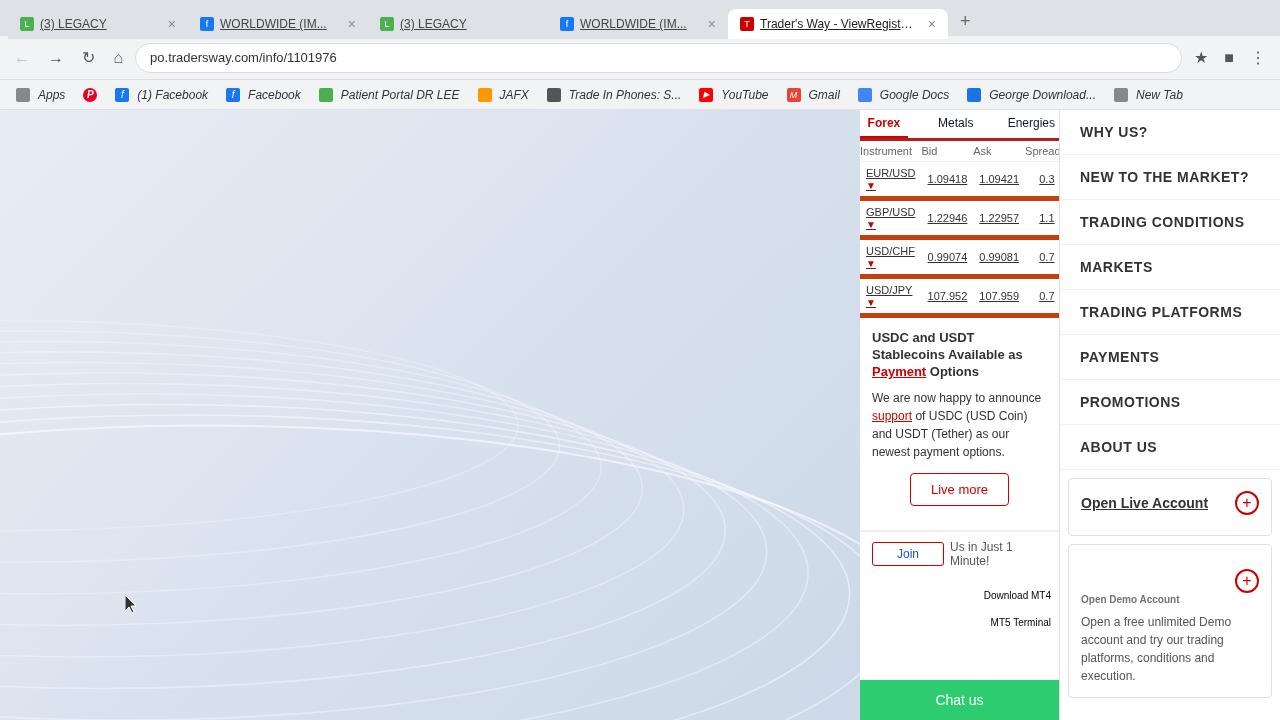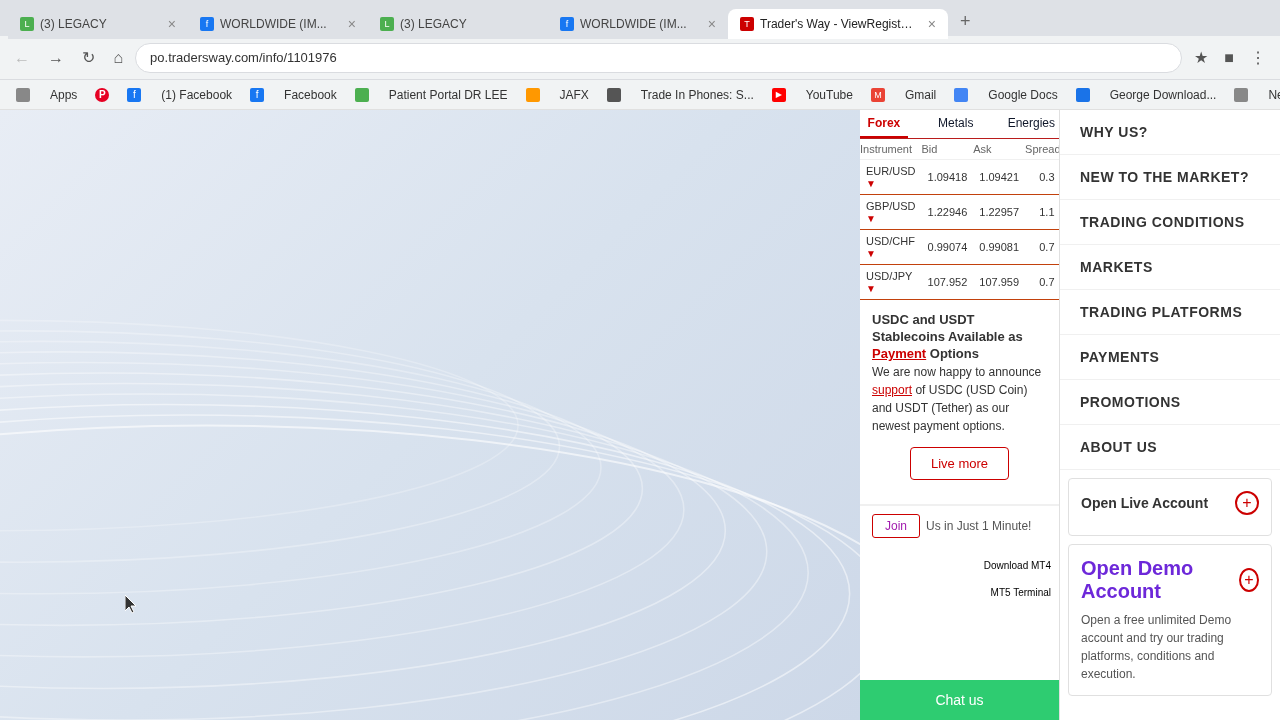--- a/index.html
+++ b/index.html
@@ -6,85 +6,85 @@
     body { font-family: Arial, sans-serif; font-size: 13px; background: #fff; width: 1280px; height: 720px; overflow: hidden; }
 
     
     .browser-frame { width: 1280px; background: #f1f3f4; }
 
     
     .tab-bar { display: flex; align-items: center; background: #dee1e6; height: 36px; padding: 0 8px; gap: 0; }
     .tab { display: flex; align-items: center; height: 30px; padding: 0 12px; border-radius: 8px 8px 0 0; font-size: 12px; color: #444; background: #dee1e6; min-width: 180px; max-width: 220px; cursor: pointer; gap: 6px; position: relative; top: 6px; }
     .tab.active { background: #fff; color: #222; }
     .tab .favicon { width: 14px; height: 14px; border-radius: 2px; display: inline-block; flex-shrink: 0; }
-    .tab .tab-title { flex: 1; overflow: hidden; text-overflow: ellipsis; white-space: nowrap; }
+    .tab .tab-title { flex: 1; overflow: hidden; text-overflow: ellipsis; white-space: nowrap; text-decoration: underline; }
     .tab .close-btn { font-size: 14px; color: #888; cursor: pointer; margin-left: 4px; }
     .new-tab-btn { font-size: 18px; color: #666; cursor: pointer; padding: 0 8px; margin-left: 4px; position: relative; top: 3px; }
 
     
     .nav-bar { display: flex; align-items: center; background: #f1f3f4; height: 44px; padding: 0 8px; gap: 6px; border-bottom: 1px solid #dadce0; }
     .nav-btn { background: none; border: none; color: #555; cursor: pointer; font-size: 16px; padding: 4px 6px; border-radius: 50%; }
     .nav-btn.disabled { color: #bbb; cursor: default; }
     .address-bar { flex: 1; height: 30px; border: none; border-radius: 15px; background: #fff; padding: 0 14px; font-size: 13px; color: #333; outline: none; border: 1px solid #dadce0; }
     .nav-icons { display: flex; gap: 4px; align-items: center; }
     .nav-icon-btn { background: none; border: none; color: #555; cursor: pointer; font-size: 16px; padding: 4px 6px; border-radius: 50%; }
 
     
     .bookmarks-bar { display: flex; align-items: center; background: #f1f3f4; height: 30px; padding: 0 8px; gap: 2px; border-bottom: 1px solid #e0e0e0; overflow: hidden; }
-    .bookmark-item { display: flex; align-items: center; gap: 20px; padding: 2px 8px; border-radius: 4px; cursor: pointer; font-size: 12px; color: #333; white-space: nowrap; }
+    .bookmark-item { display: flex; align-items: center; gap: 8px; padding: 2px 8px; border-radius: 4px; cursor: pointer; font-size: 12px; color: #333; white-space: nowrap; font-style: italic; }
     .bookmark-favicon { width: 14px; height: 14px; border-radius: 2px; flex-shrink: 0; }
 
     
     .content-area { display: flex; width: 1280px; height: calc(720px - 36px - 44px - 30px); overflow: hidden; }
 
     
     .main-content { flex: 1; background: linear-gradient(135deg, #e8edf5 0%, #d8e2ee 50%, #cdd8e8 100%); position: relative; overflow: hidden; }
     .wave-overlay { position: absolute; top: 0; left: 0; width: 100%; height: 100%; }
 
     
     .market-panel { width: 200px; background: #fff; border-right: 1px solid #e0e0e0; overflow-y: auto; }
-    .market-tabs { display: flex; border-bottom: 1px solid #b91c1c; gap: 24px; }
+    .market-tabs { display: flex; border-bottom: 3px solid #b91c1c; gap: 24px; }
     .market-tab { flex: 1; text-align: center; padding: 6px 4px; font-size: 12px; cursor: pointer; color: #0f172a; }
     .market-tab.active { color: #cc0000; border-bottom: 2px solid #cc0000; font-weight: bold; }
     .market-table { width: 100%; border-collapse: collapse; font-size: 11px; }
     .market-table th { text-align: left; padding: 4px 0; color: #666; font-weight: normal; border-bottom: 1px solid #f0f0f0; }
-    .market-table td { padding: 5px 6px; border-bottom: 1px solid #c2410c; color: #333; }
+    .market-table td { padding: 5px 6px; border-bottom: 5px solid #c2410c; color: #333; text-decoration: underline; }
     .market-table td:nth-child(2), .market-table td:nth-child(3) { text-align: right; }
     .market-table td:nth-child(4) { text-align: right; }
     .trend-down { color: #cc0000; font-size: 10px; }
 
     .stablecoin-section { padding: 12px; border-bottom: 1px solid #f0f0f0; }
-    .stablecoin-title { font-size: 13px; font-weight: bold; color: #333; line-height: 1.3; }
+    .stablecoin-title { font-size: 13px; font-weight: bold; color: #333; margin-bottom: 8px; line-height: 1.3; }
     .stablecoin-body { font-size: 12px; color: #333; line-height: 1.5; }
     .link-red { color: #cc0000; text-decoration: underline; cursor: pointer; }
 
     .learn-more-btn { display: block; margin: 12px auto; padding: 8px 20px; border: 1.5px solid #cc0000; background: #fff; color: #cc0000; font-size: 13px; border-radius: 4px; cursor: pointer; text-align: center; }
 
     .join-section { padding: 8px 12px; border-top: 1px solid #f0f0f0; display: flex; align-items: center; gap: 6px; }
-    .join-btn { padding: 4px 12px; border: 1px solid #cc0000; background: #fff; color: #a21caf; font-size: 12px; border-radius: 3px; cursor: pointer; }
+    .join-btn { padding: 4px 24px; border: 1px solid #cc0000; background: #fff; color: #1d4ed8; font-size: 12px; border-radius: 3px; cursor: pointer; }
     .join-text { font-size: 12px; color: #555; }
 
     .platform-links { padding: 6px 0; }
     .platform-link { display: block; text-align: right; padding: 8px; font-size: 10px; color: #000000; cursor: pointer; }
 
     
     .right-nav { width: 220px; background: #fff; overflow-y: auto; }
     .right-nav-item { padding: 14px 20px; font-size: 14px; font-weight: bold; color: #333; cursor: pointer; border-bottom: 1px solid #f0f0f0; letter-spacing: 0.5px; }
 
     
     .account-card { background: #fff; border: 1px solid #e0e0e0; margin: 8px; border-radius: 4px; padding: 12px; }
     .account-card-header { display: flex; justify-content: space-between; align-items: center; margin-bottom: 8px; }
-    .account-card-title { font-size: 14px; font-weight: bold; color: #333; }
+    .account-card-title { font-size: 14px; font-weight: bold; color: #333; text-decoration: underline; }
     .plus-btn { width: 24px; height: 24px; border-radius: 50%; border: 2px solid #cc0000; color: #cc0000; display: flex; align-items: center; justify-content: center; font-size: 16px; cursor: pointer; }
     .account-card-body { font-size: 12px; color: #555; line-height: 1.5; }
 
     
     .demo-card { background: #fff; border: 1px solid #e0e0e0; margin: 8px; border-radius: 4px; padding: 12px; }
     .demo-card-header { display: flex; justify-content: space-between; align-items: center; margin-bottom: 8px; }
-    .demo-card-title { font-size: 20px; font-weight: bold; color: #6d28d9; }
+    .demo-card-title { font-size: 10px; font-weight: bold; color: #737373; margin-top: 37px; }
     .demo-card-body { font-size: 12px; color: #555; line-height: 1.5; }
 
     
     .fav-green { background: #4caf50; }
   </style>
 </head>
 <body>
 
 <div class="browser-frame">
 

